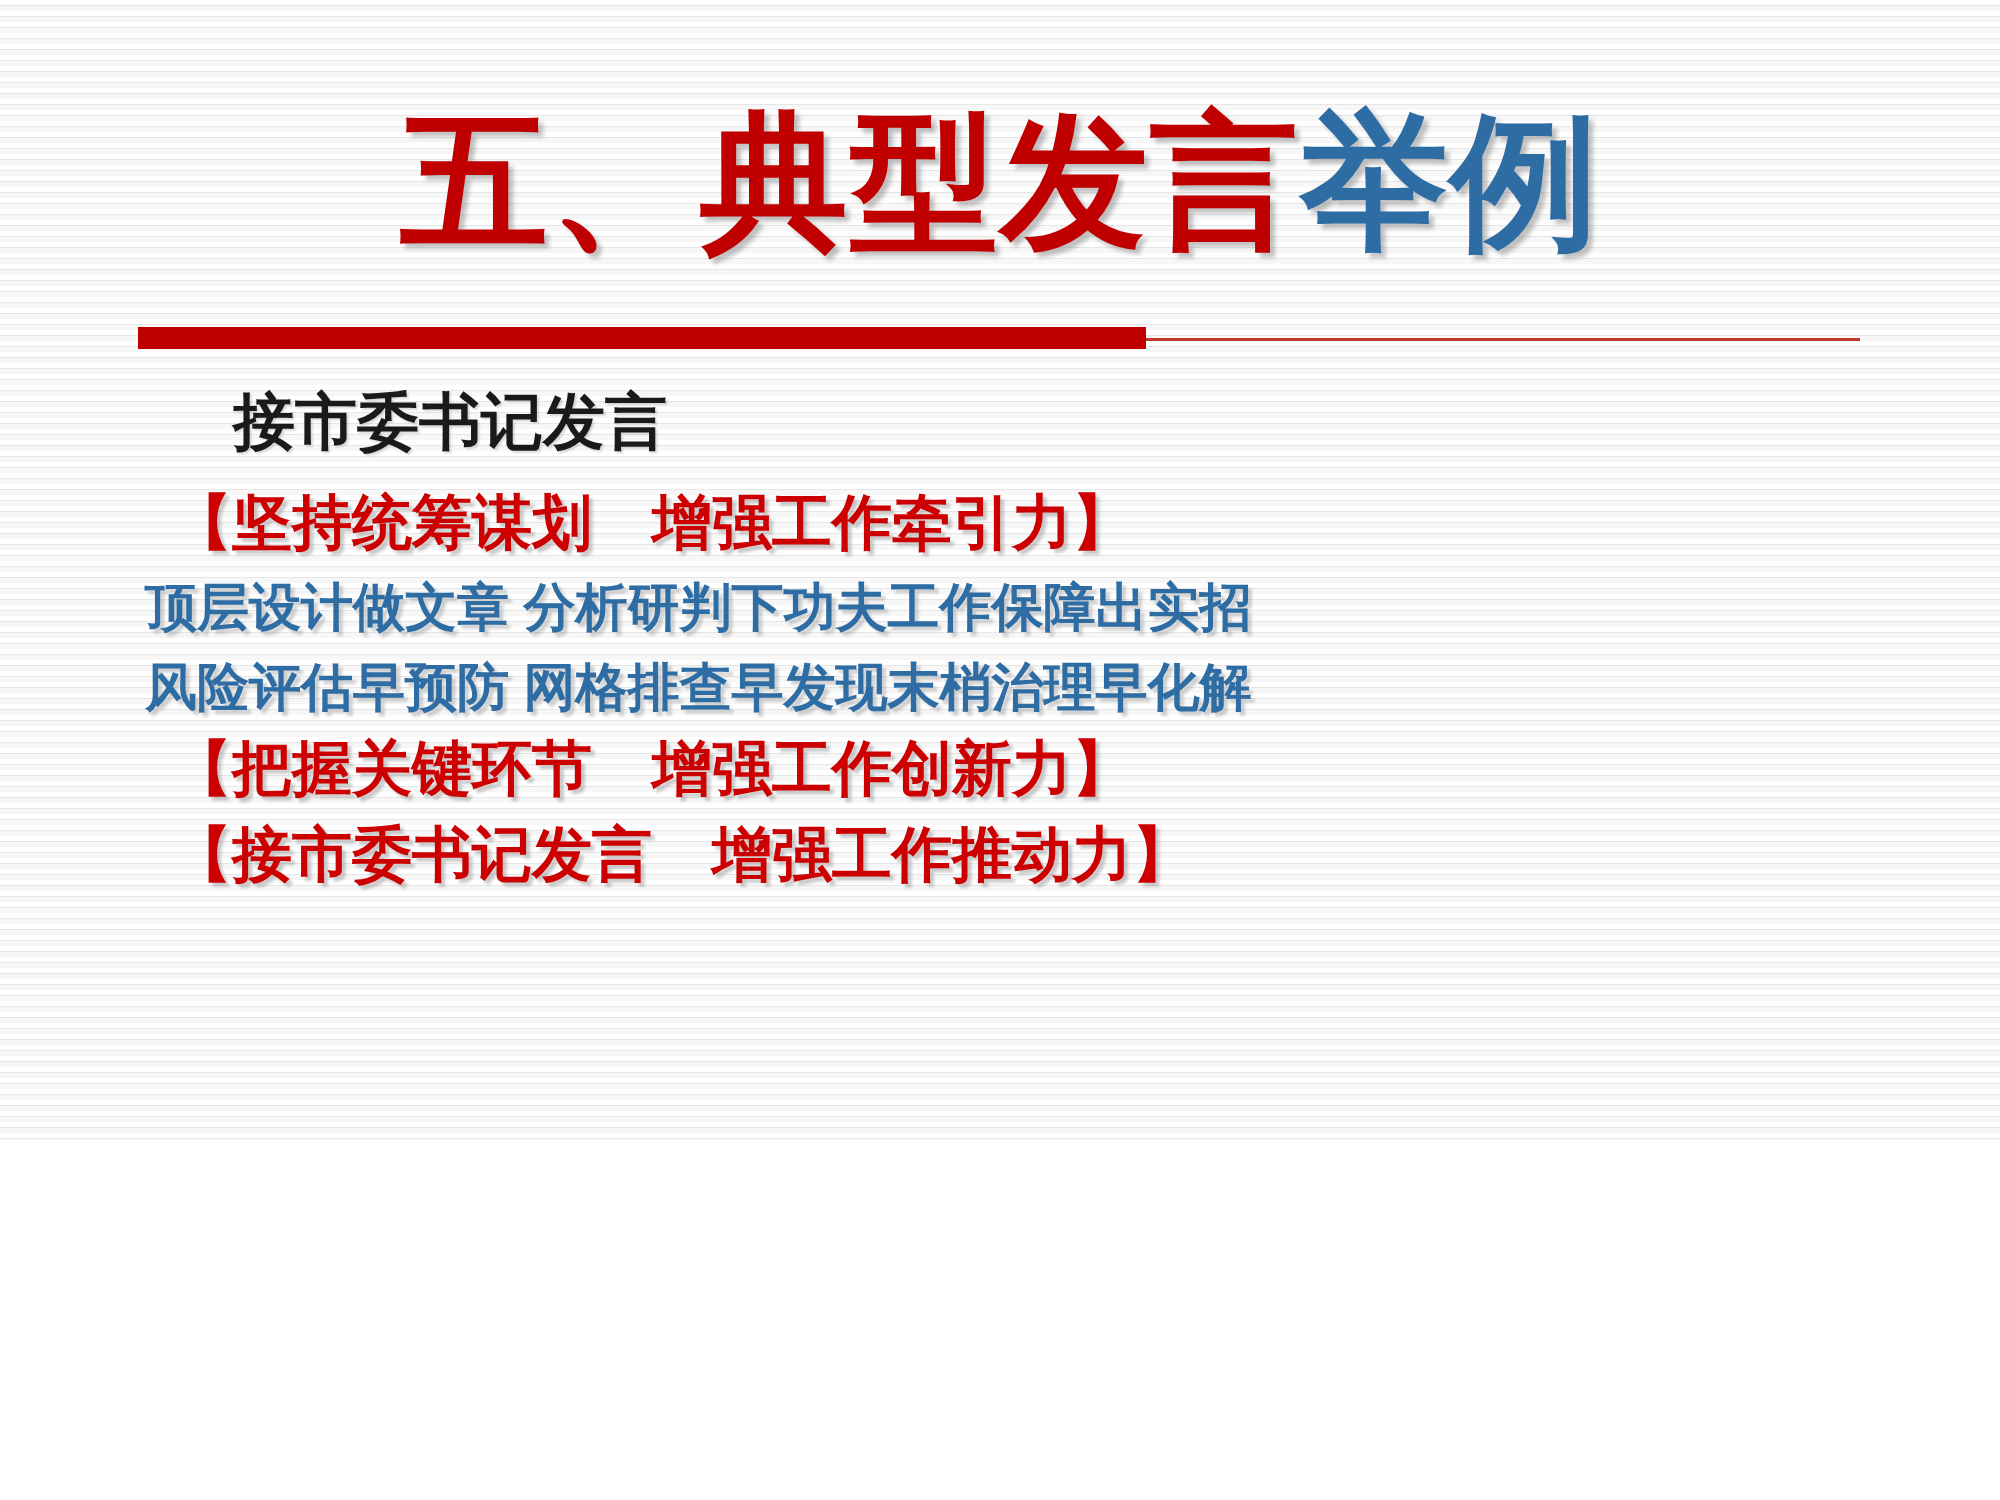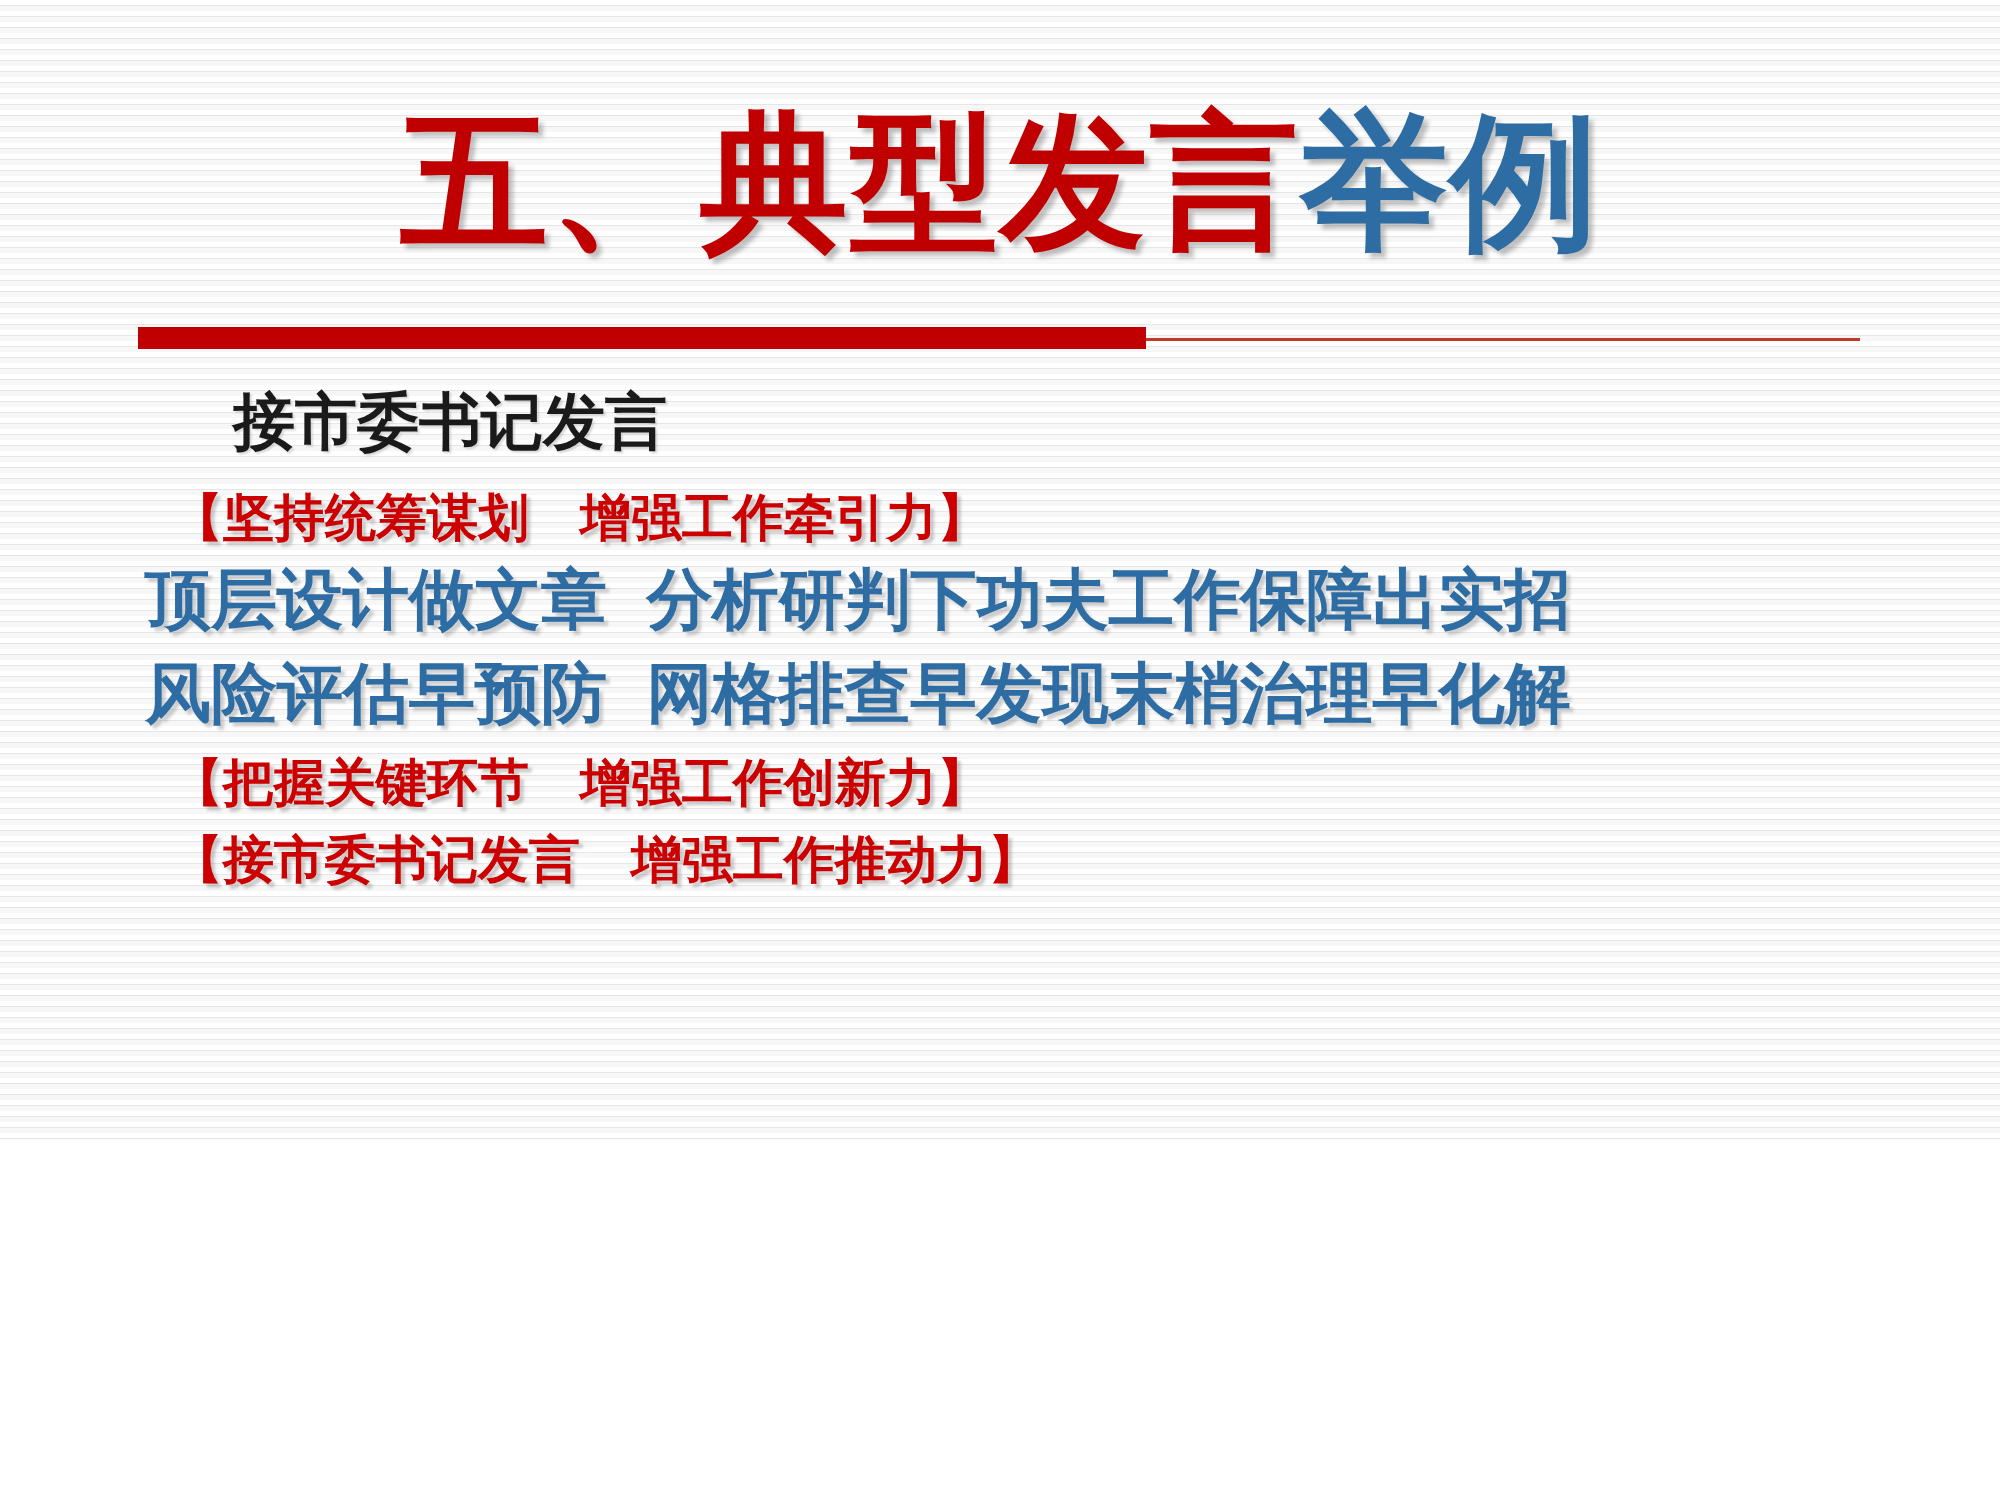--- a/index.html
+++ b/index.html
@@ -101,34 +101,34 @@
     font-size: 62px;
     padding-left: 205px;
     padding-top: 6px;
     padding-bottom: 28px;
     font-family: "Liberation Serif", "DejaVu Serif", serif;
     text-shadow: 2px 2px 2px rgba(150,150,150,0.35);
     margin-left: 28px;
   }
   .line-red {
     color: #cc0000;
-    font-size: 51px;
+    font-size: 60px;
     padding-left: 172px;
     padding-top: 12px;
     padding-bottom: 14px;
     font-family: "Liberation Serif", "DejaVu Serif", serif;
     text-shadow: 4px 4px 3px rgba(140,140,140,0.45);
   }
   .line-blue {
     color: #2e6da4;
-    font-size: 66px;
+    font-size: 52px;
     padding-left: 145px;
     padding-top: 14px;
     padding-bottom: 14px;
-    font-family: Liberation Mono, monospace;
+    font-family: Liberation Sans, sans-serif;
     text-shadow: 4px 4px 3px rgba(140,140,140,0.40);
   }
   .line-blue.indent {
     padding-left: 178px;
   }
 </style>
 </head>
 <body>
 
 <div class="slide">

